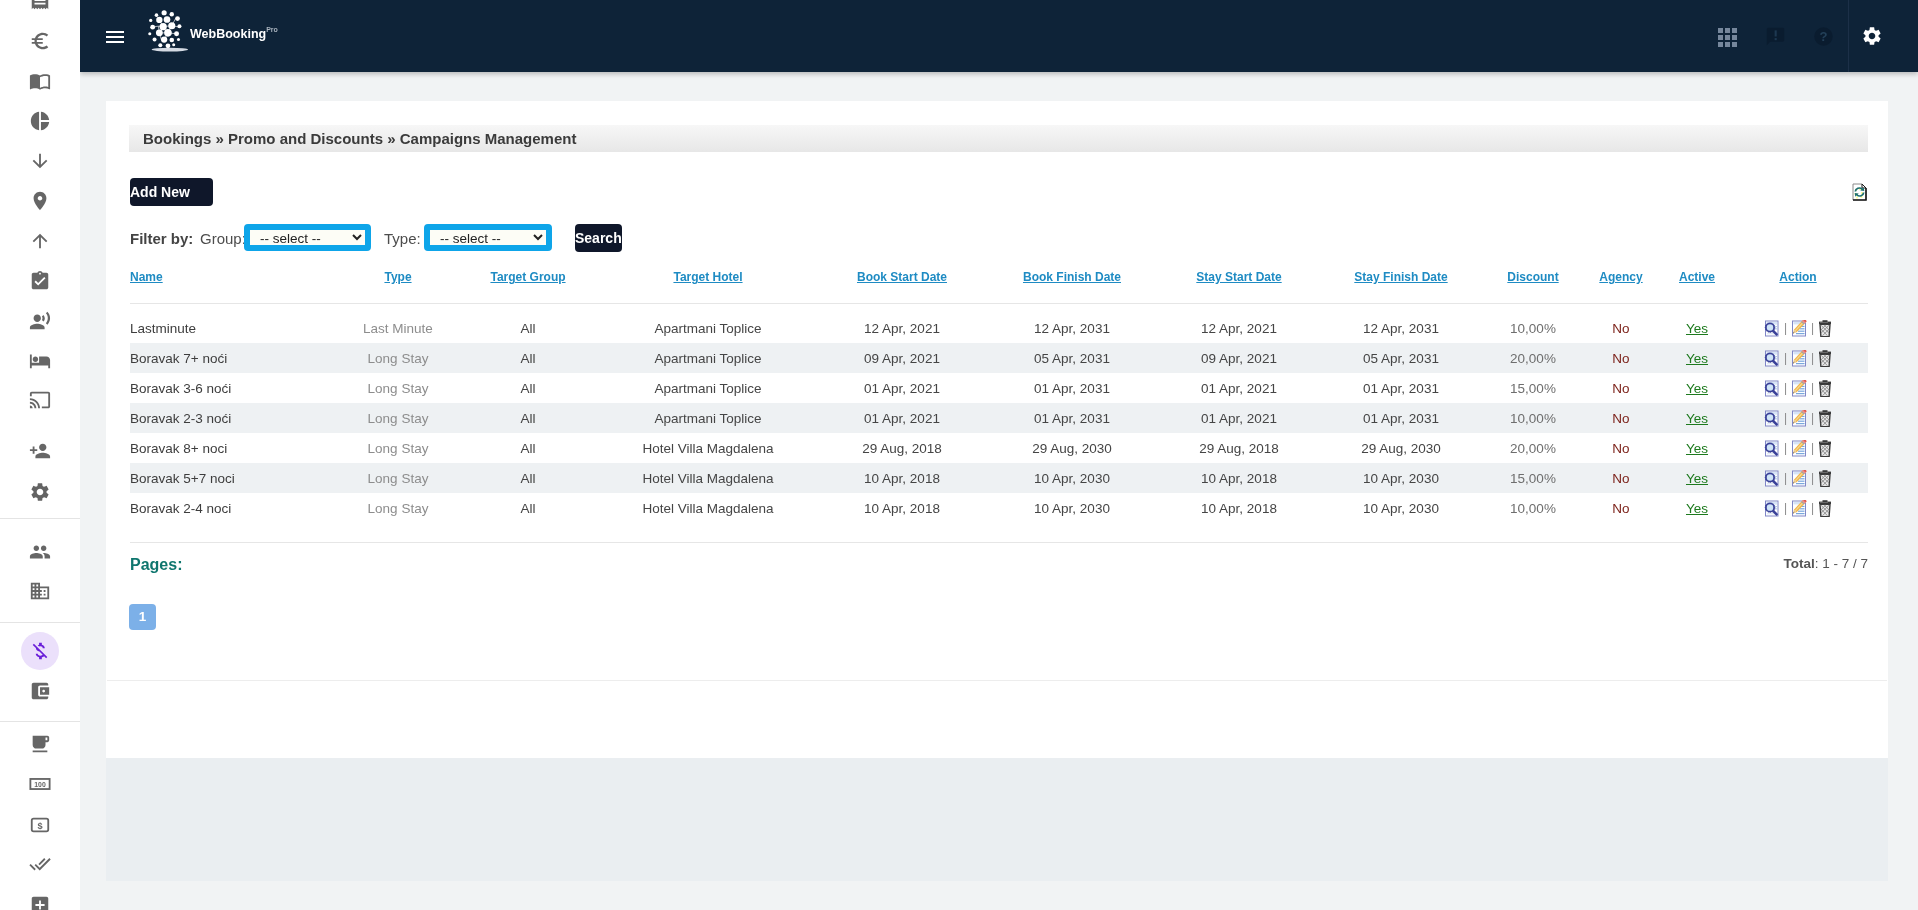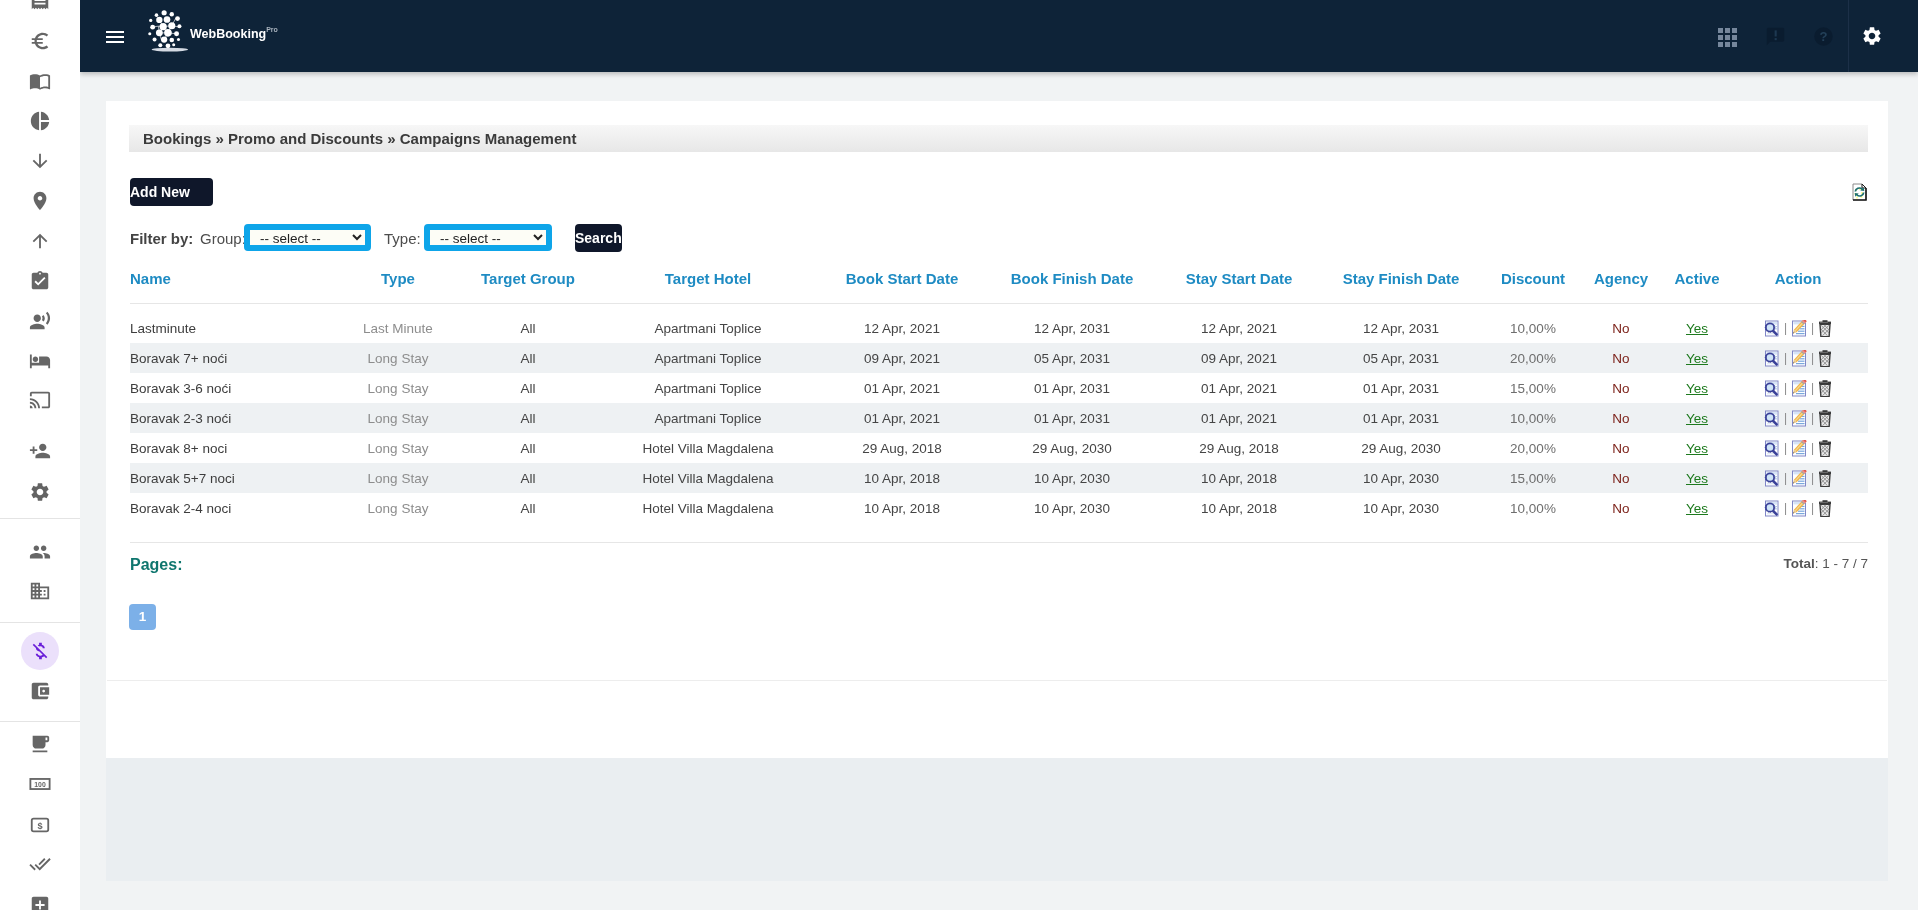--- a/index.html
+++ b/index.html
@@ -35,22 +35,22 @@
 
   #filterrow { z-index:2; }
   .flabel { position:absolute; font-size:15px; color:#4d4d4d; top:230px; z-index:2; }
   select { position:absolute; top:224px; height:27px; font-family:"Liberation Sans",sans-serif;
     font-size:13.5px; color:#222; background:#fdfdf6; border:6px solid #0ea5e9;
     border-radius:4px; padding-left:6px; z-index:2; }
 
   
   #tbl { position:absolute; left:130px; top:266px; width:1738px; border-collapse:collapse;
     table-layout:fixed; z-index:2; font-size:13.5px; }
-  #tbl th { font-size:15px; font-weight:bold; color:#1e8bc3; text-align:center;
-    vertical-align:top; padding-top:4px; height:37px; border-bottom:1px solid #e6e6e6; }
+  #tbl th { font-size:12px; font-weight:bold; color:#1e8bc3; text-align:center;
+    vertical-align:top; padding-top:4px; height:37px; border-bottom:1px solid #e6e6e6;text-decoration:underline; }
   #tbl th:first-child { text-align:left; }
   #tbl td { height:30px; text-align:center; color:#454545; overflow:hidden; white-space:nowrap; }
   #tbl td:first-child { text-align:left; color:#3d3d3d; }
   #tbl tr.alt { background:#eef1f3; }
   #tbl td.ty { color:#8d8d8d; }
   #tbl td.disc { color:#6e6e6e; }
   #tbl td.no { color:#7d241c; }
   #tbl td.yes { color:#1d7a1d;text-decoration:underline; }
   #tbl tr.sp td { height:10px; }
 

